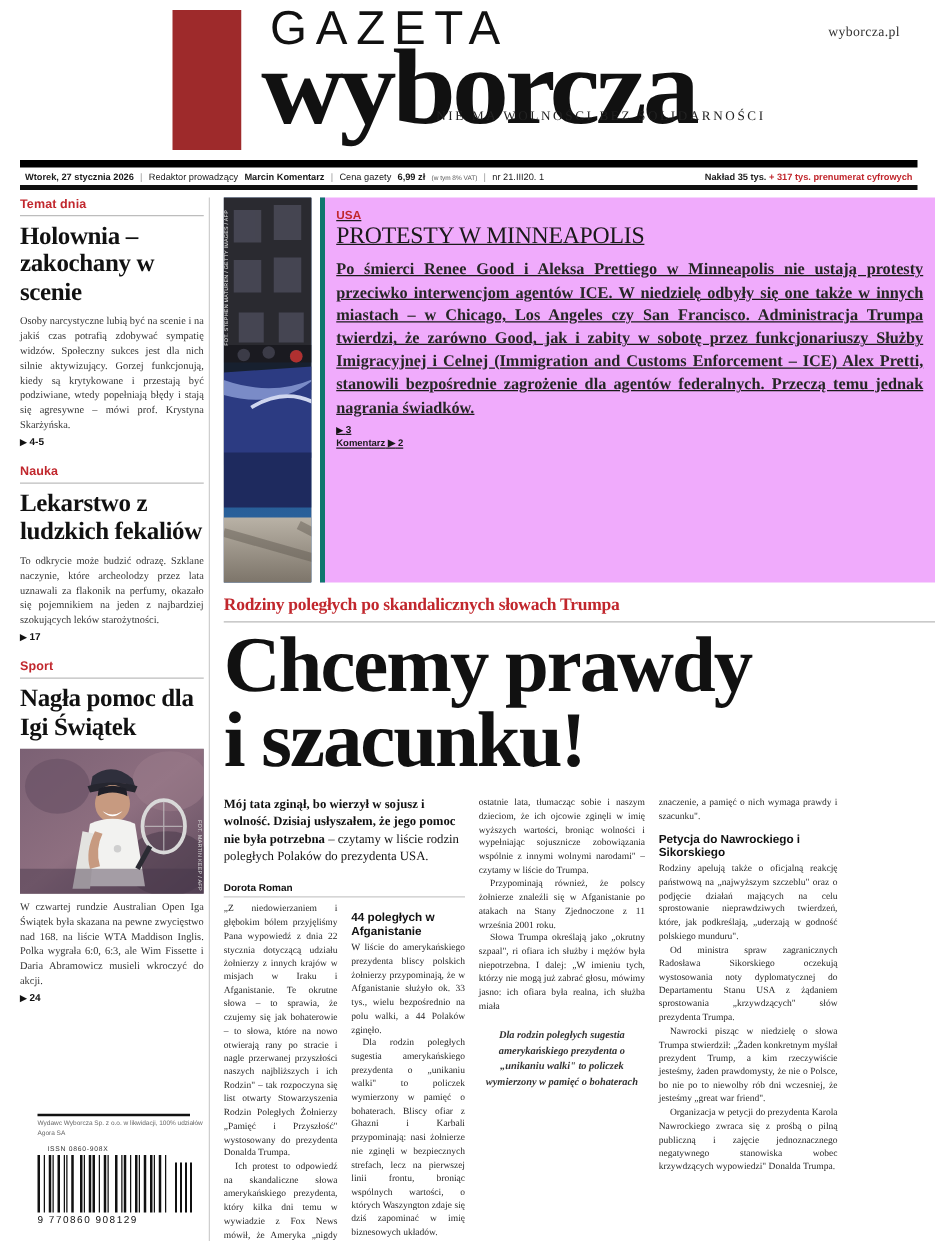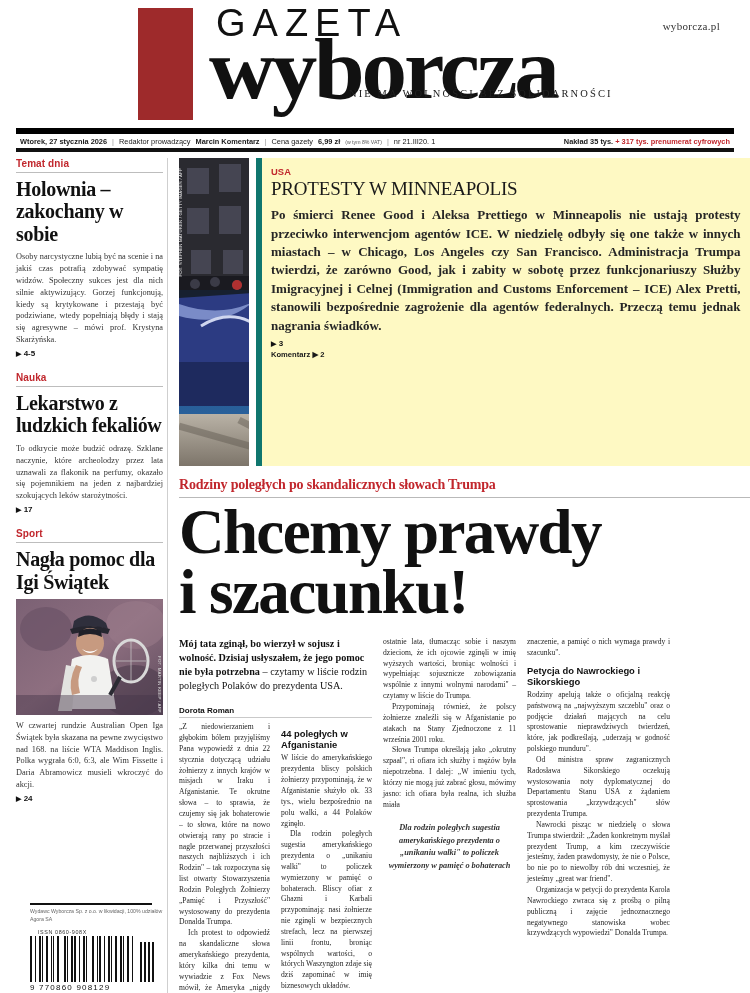--- a/index.html
+++ b/index.html
@@ -98,21 +98,21 @@
     width:100%; height:116px; margin:5px 0 5px 0; position:relative; overflow:hidden;
     background:#6d5e6b;
   }
   .credit-v {
     position:absolute; right:-1px; bottom:0; writing-mode:vertical-rl;
     font-family:"Liberation Sans", sans-serif; font-size:4.4px; color:#ddd;
     letter-spacing:.2px; padding:2px;
   }
 
   
-  .footer-left { position:absolute; left:0; bottom:2px; width:152px; }
+  .footer-left { position:absolute; left:0; bottom:14px; width:152px; }
   .imprint-rule { height:2px; background:#111; width:122px; margin-left:14px;}
   .imprint {
     font-family:"Liberation Sans", sans-serif; font-size:5.2px; color:#666;
     line-height:1.5; margin:3px 0 0 14px;
   }
   .issn {
     font-family:"Liberation Sans", sans-serif; font-size:5.4px; color:#333;
     letter-spacing:.6px; margin:5px 0 1px 22px;
   }
   .barcode-wrap { display:flex; align-items:flex-end; gap:6px; margin-left:14px; }
@@ -133,22 +133,23 @@
     width:413px; height:308px; position:relative; overflow:hidden;
     background:#1d2a44;
   }
   .photo-credit {
     position:absolute; left:-1px; top:10px; writing-mode:vertical-rl;
     transform:rotate(180deg);
     font-family:"Liberation Sans", sans-serif; font-size:4.3px; color:#e8e8e8;
     letter-spacing:.2px;
   }
   .usabox {
-    flex:1 1 auto; background:#fef9c3; padding:8px 9px 8px 9px;
-    border-left:6px solid #0f766e;
+    flex:1 1 auto; background:#f0abfc; padding:8px 9px 8px 9px;
+    border-left:4px solid #0f766e;
+    text-decoration:underline;
   }
   .usabox .kicker { color:#c1272d; font-size:9.4px; margin-bottom:2px; }
   .usabox h2 {
     font-family:"Liberation Serif", serif; font-weight:400; font-size:19px;
     line-height:1.06; margin:0 0 7px 0; color:#1a1a1a; letter-spacing:-.2px;
   }
   .usabox p {
     font-family:"Liberation Serif", serif; font-weight:700;
     font-size:13px; line-height:1.42; color:#262626; text-align:justify; margin:0;
   }
@@ -230,21 +231,21 @@
   </div>
   <div class="rule-thick"></div>
 
   <div class="grid">
 
     <div class="col-left">
 
       <div class="teaser">
         <div class="kicker">Temat dnia</div>
         <div class="kicker-rule"></div>
-        <h2 class="teaser-head">Holownia – zakochany w sobie</h2>
+        <h2 class="teaser-head">Holownia – zakochany w scenie</h2>
         <p class="teaser-body">Osoby narcystyczne lubią być na scenie i na jakiś czas potrafią zdobywać sympatię widzów. Społeczny sukces jest dla nich silnie aktywizujący. Gorzej funkcjonują, kiedy są krytykowane i przestają być podziwiane, wtedy popełniają błędy i stają się agresywne – mówi prof. Krystyna Skarżyńska.</p>
         <div class="page-ref"><span class="tri">▶</span>&nbsp;<span>4-5</span></div>
       </div>
 
       <div class="teaser">
         <div class="kicker">Nauka</div>
         <div class="kicker-rule"></div>
         <h2 class="teaser-head">Lekarstwo z ludzkich fekaliów</h2>
         <p class="teaser-body">To odkrycie może budzić odrazę. Szklane naczynie, które archeolodzy przez lata uznawali za flakonik na perfumy, okazało się pojemnikiem na jeden z najbardziej szokujących leków starożytności.</p>
         <div class="page-ref"><span class="tri">▶</span>&nbsp;<span>17</span></div>

